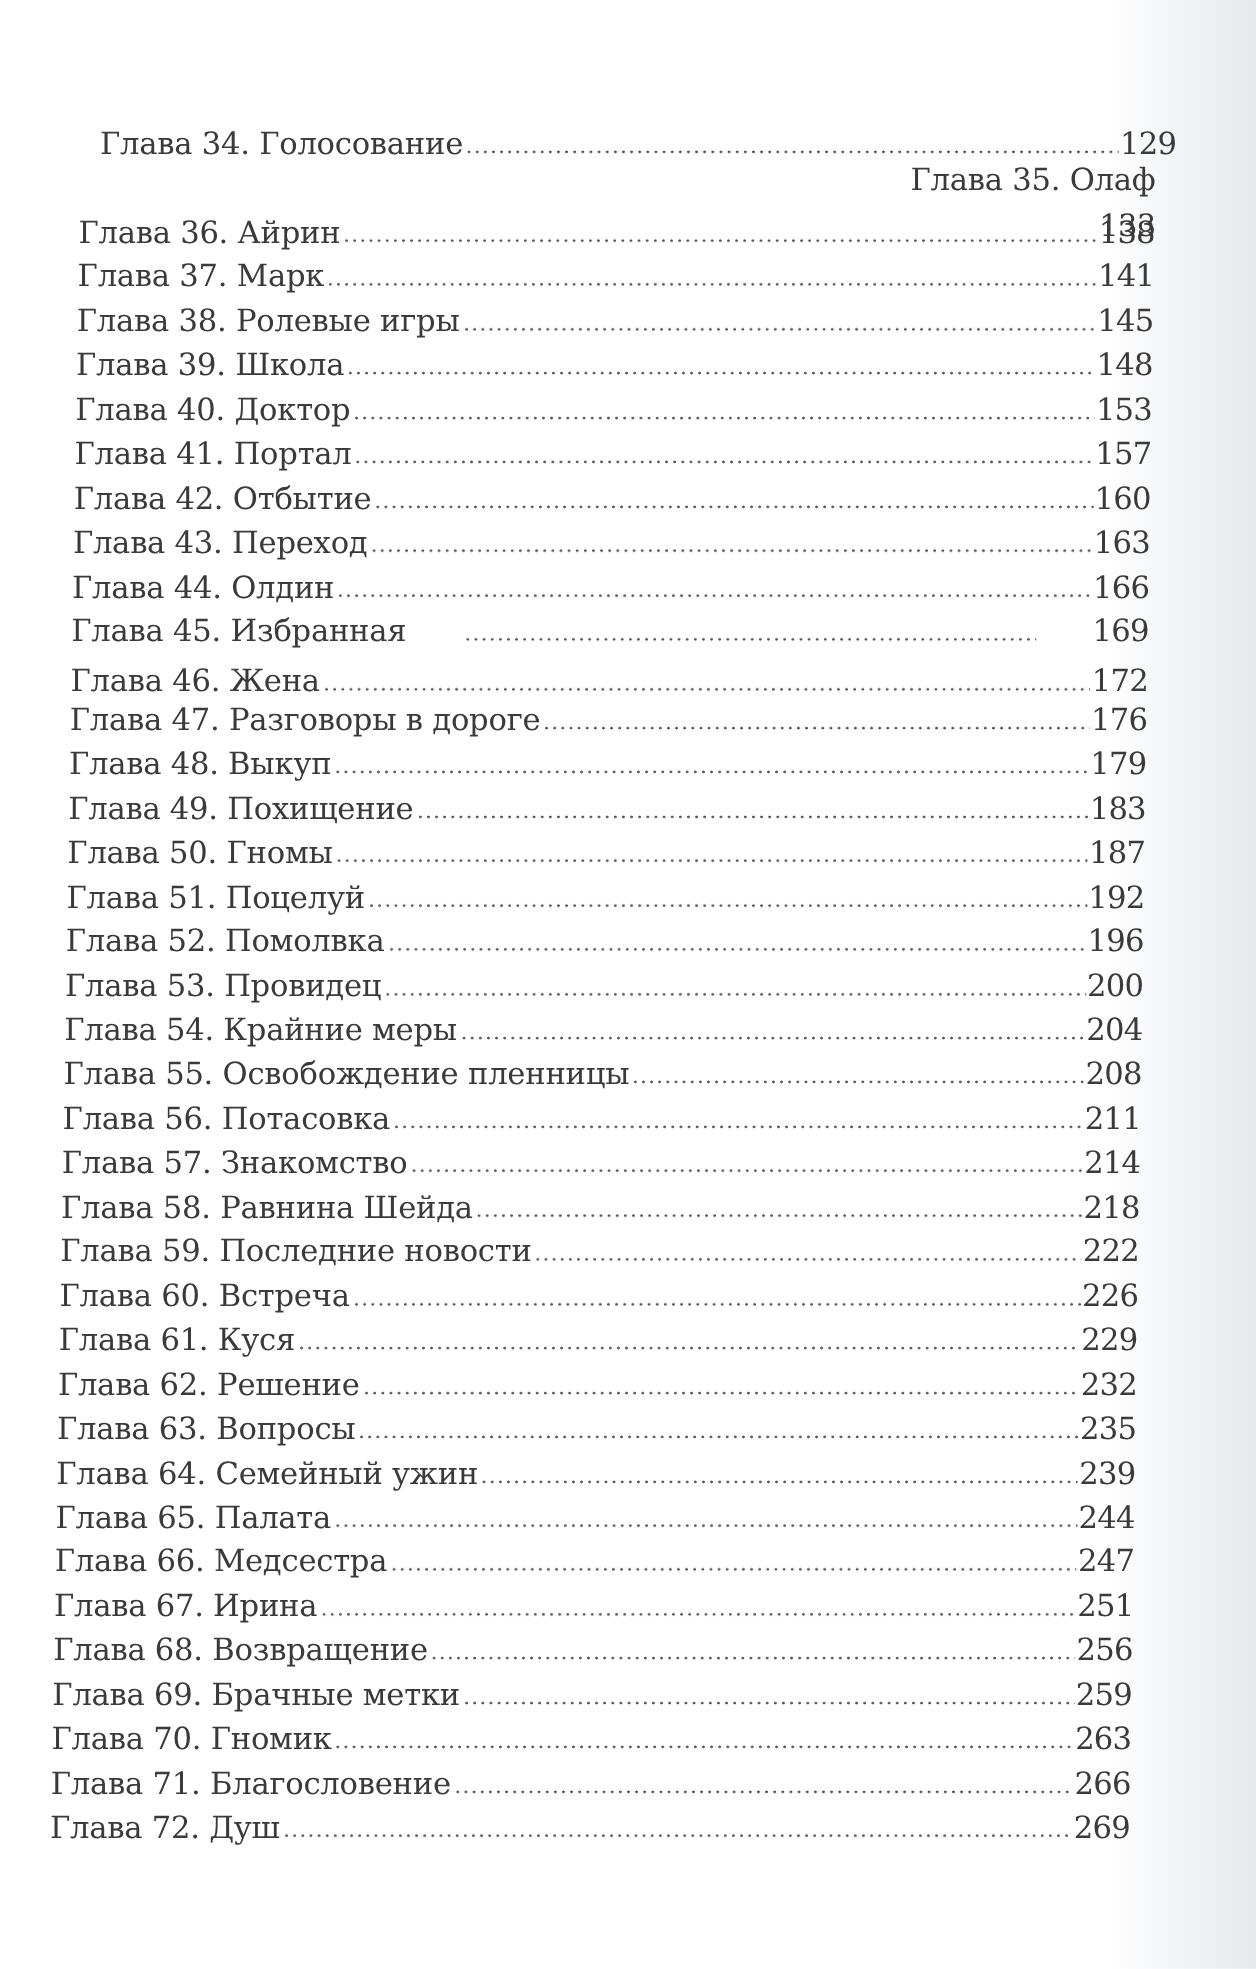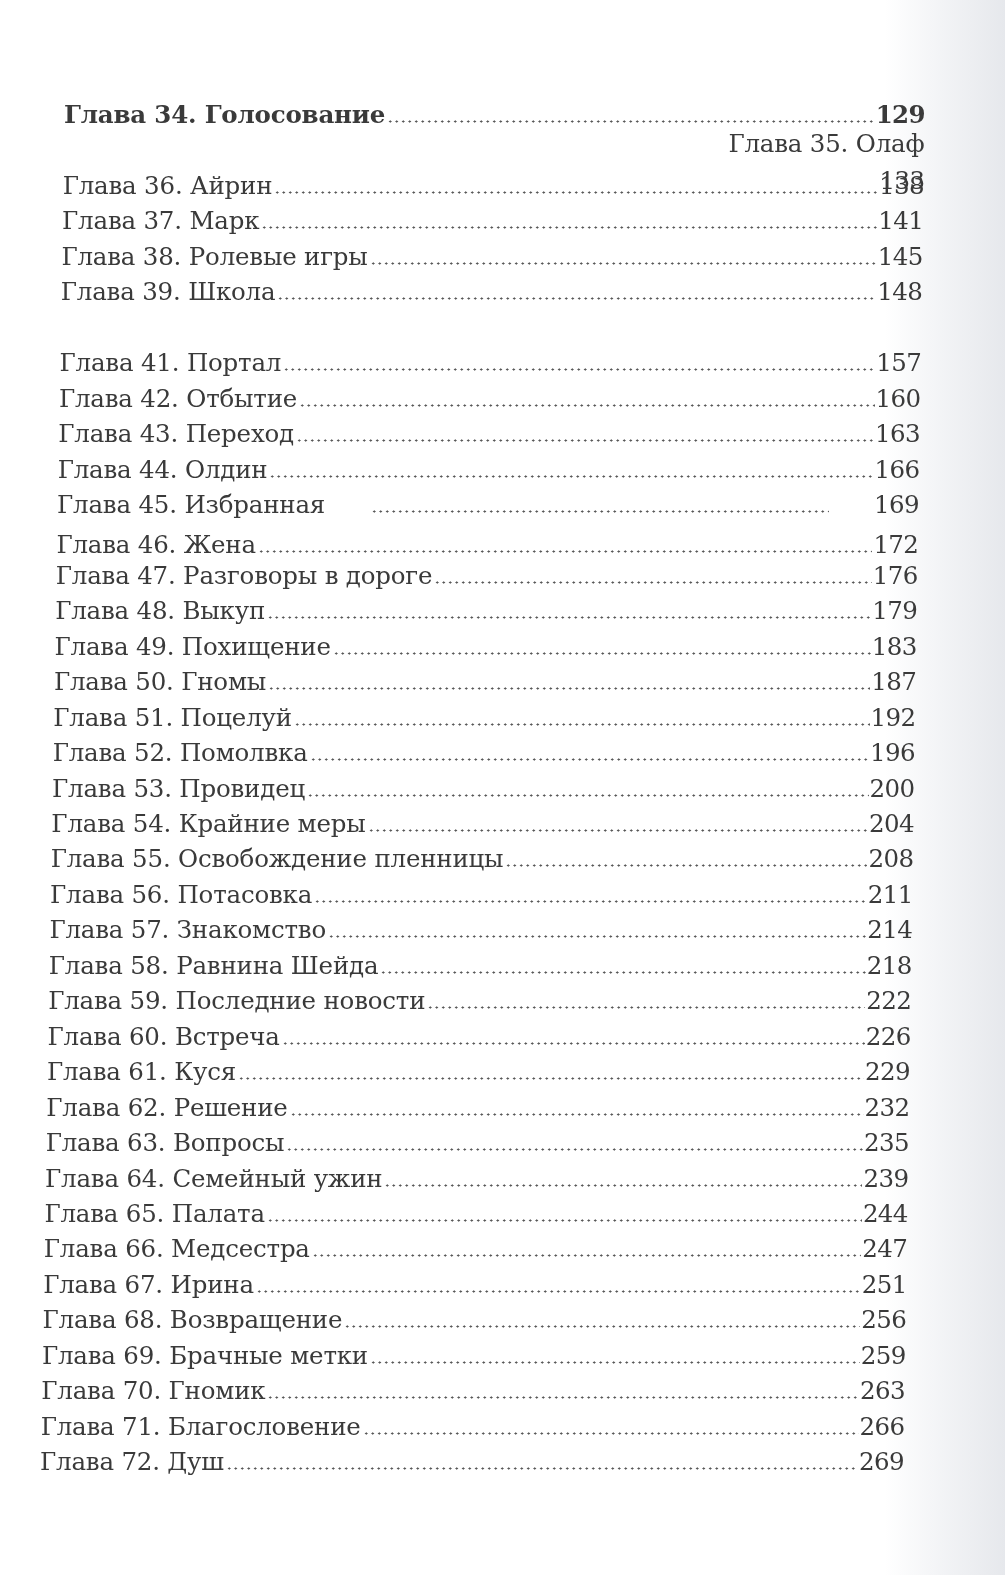--- a/index.html
+++ b/index.html
@@ -55,21 +55,21 @@
     .entry-page {
       flex: 0 0 auto;
       letter-spacing: -0.6px;
     }
   </style>
 </head>
 <body>
 
 <div class="page">
   <div class="toc" id="toc">
-      <div class="toc-entry" style="top: 94px; left: 64px; width: 861px; font-weight: bold;">
+      <div class="toc-entry" style="top: 94px; left: 80px; width: 861px;">
     <span class="entry-title">Глава 34. Голосование</span>
     <span class="entry-leader"></span>
     <span class="entry-page">129</span>
   </div>
       <div class="toc-entry" style="top: 129.45px; left: 63.3684px; width: 861.079px; flex-direction: column;">
     <span class="entry-title">Глава 35. Олаф</span>
     <span class="entry-leader"></span>
     <span class="entry-page">133</span>
   </div>
       <div class="toc-entry" style="top: 164.9px; left: 62.7368px; width: 861.158px;">
@@ -84,20 +84,25 @@
   </div>
       <div class="toc-entry" style="top: 235.8px; left: 61.4737px; width: 861.316px;">
     <span class="entry-title">Глава 38. Ролевые игры</span>
     <span class="entry-leader"></span>
     <span class="entry-page">145</span>
   </div>
       <div class="toc-entry" style="top: 271.25px; left: 60.8421px; width: 861.395px;">
     <span class="entry-title">Глава 39. Школа</span>
     <span class="entry-leader"></span>
     <span class="entry-page">148</span>
+  </div>
+      <div class="toc-entry" style="top: 306.7px; left: 60.2105px; width: 861.474px;">
+    <span class="entry-title">Глава 40. Доктор</span>
+    <span class="entry-leader"></span>
+    <span class="entry-page">153</span>
   </div>
       <div class="toc-entry" style="top: 342.15px; left: 59.5789px; width: 861.553px;">
     <span class="entry-title">Глава 41. Портал</span>
     <span class="entry-leader"></span>
     <span class="entry-page">157</span>
   </div>
       <div class="toc-entry" style="top: 377.6px; left: 58.9474px; width: 861.632px;">
     <span class="entry-title">Глава 42. Отбытие</span>
     <span class="entry-leader"></span>
     <span class="entry-page">160</span>

